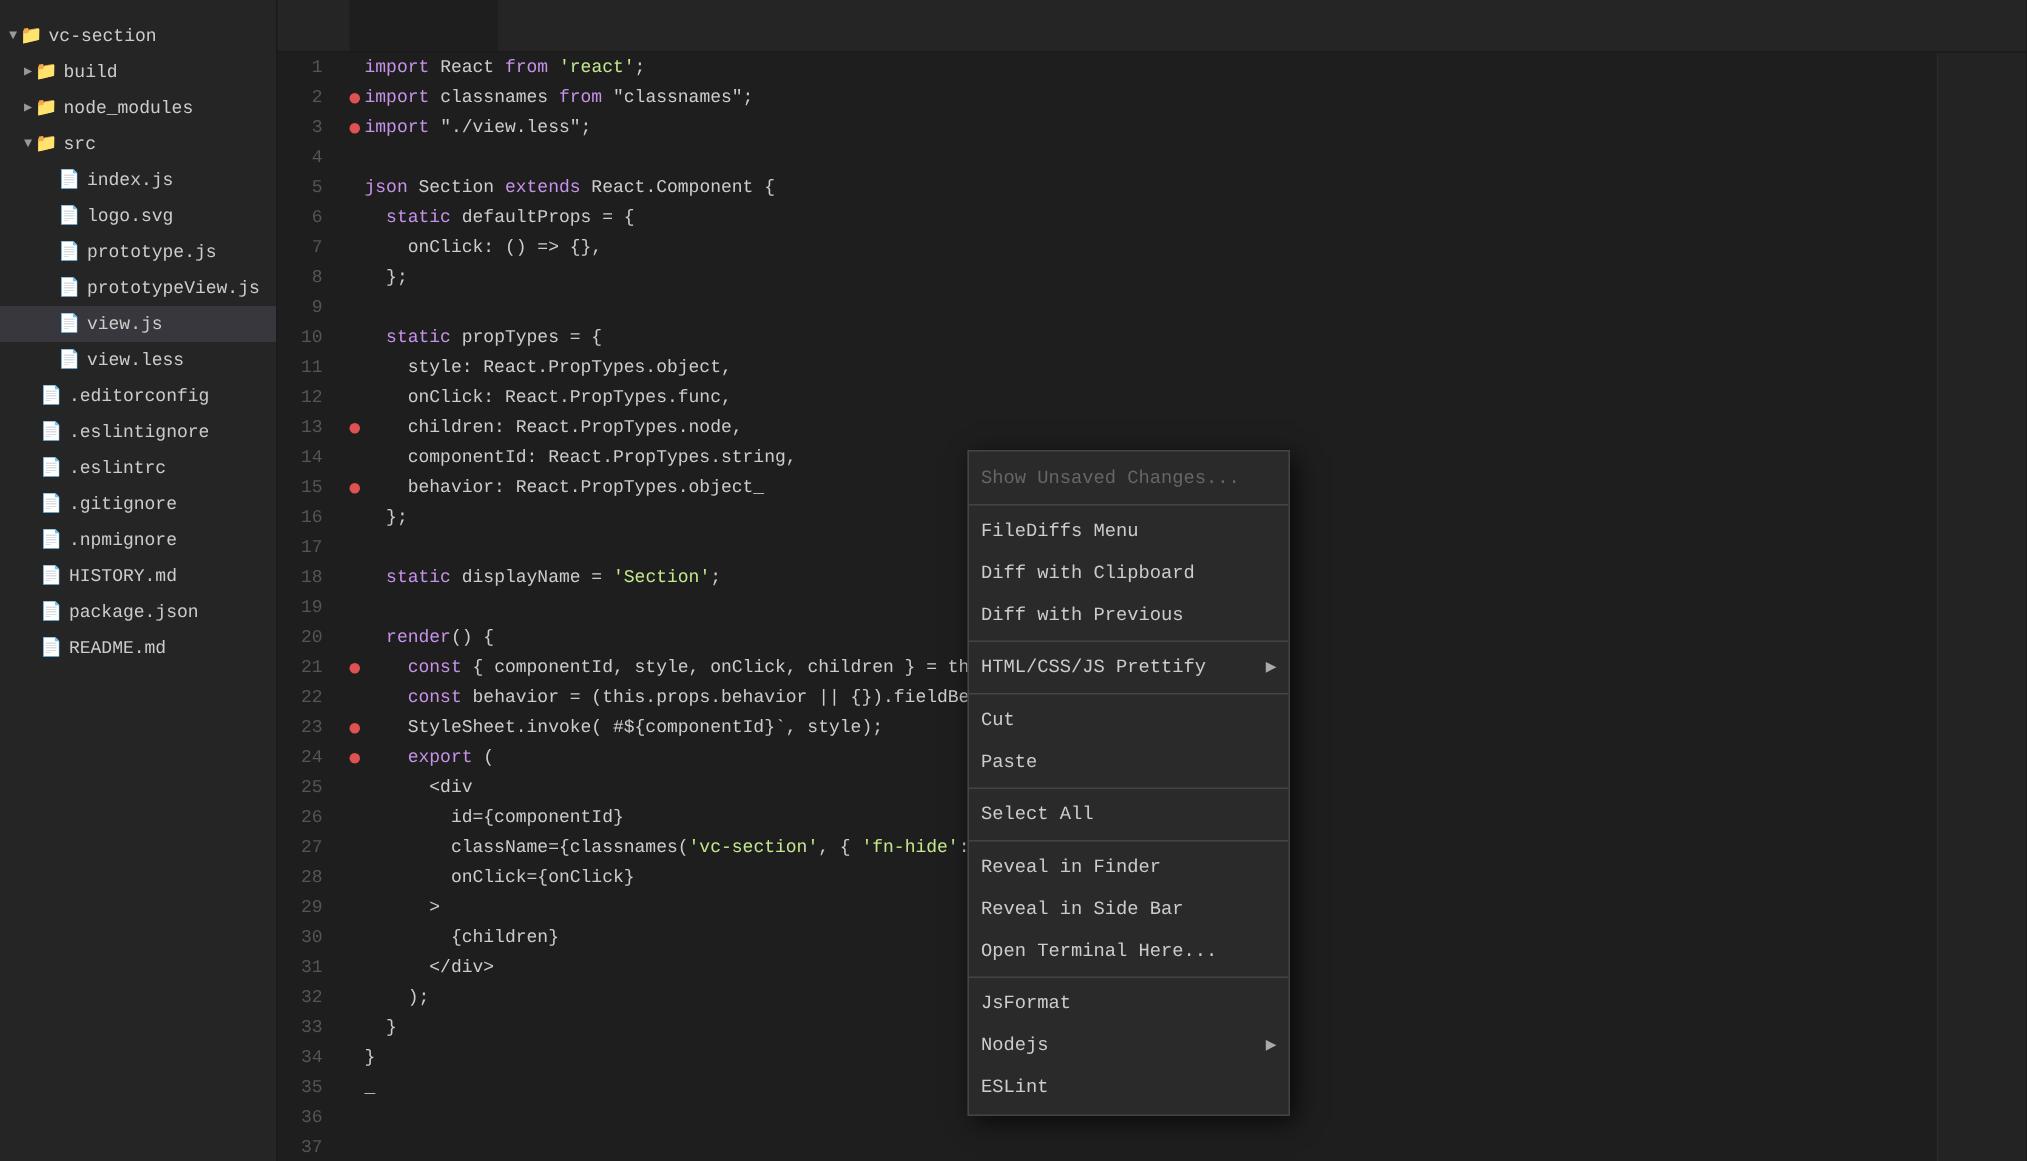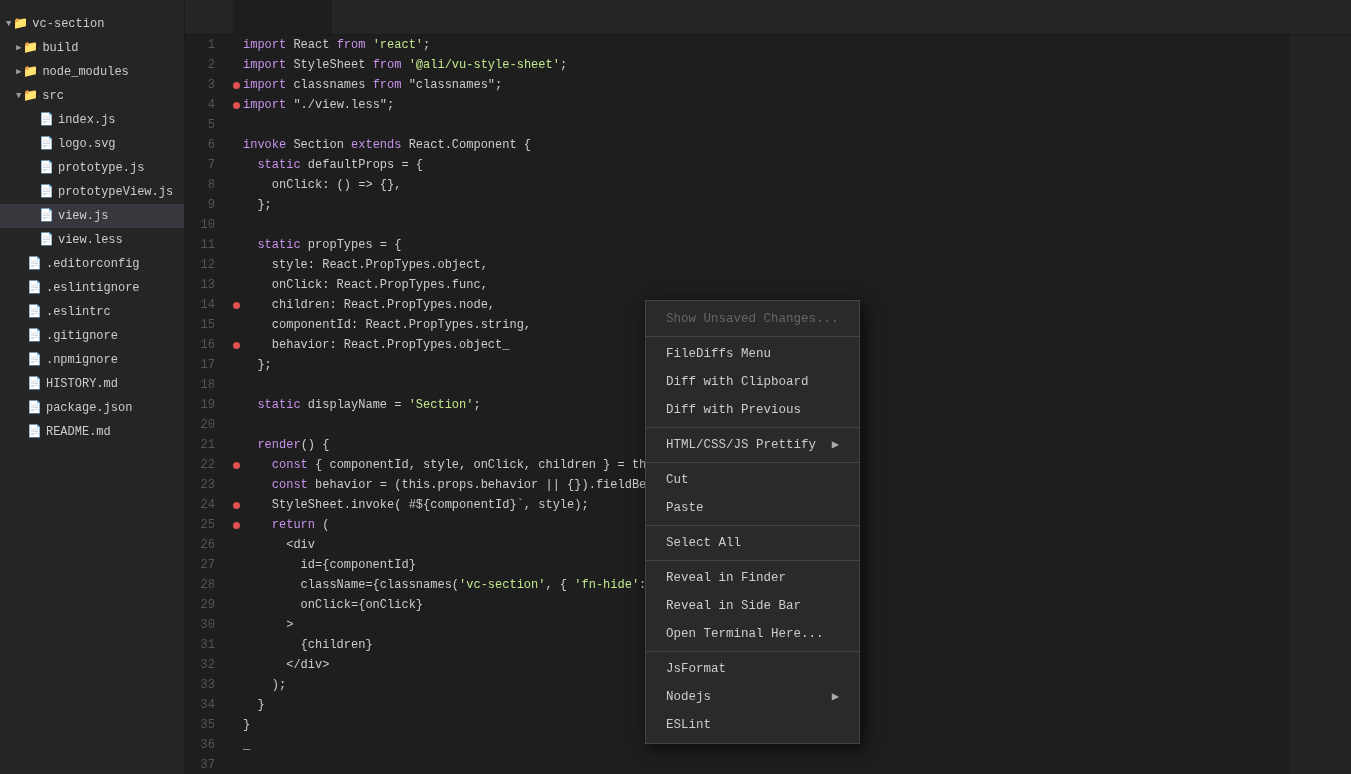--- a/index.html
+++ b/index.html
@@ -171,21 +171,21 @@
       top: 300px;
       left: 645px;
       width: 215px;
       background: #2a2a2a;
       border: 1px solid #444;
       box-shadow: 4px 4px 16px rgba(0,0,0,0.7);
       z-index: 100;
       padding: 4px 0;
     }
     .ctx-item {
-      padding: 5px 20px;
+      padding: 5px 8px;
       color: #ccc;
       cursor: pointer;
       display: flex;
       align-items: flex-end;
       justify-content: space-between;
       font-size: 12.5px;
       line-height: 18px;
     }
     .ctx-item.disabled { color: #666; cursor: default; }
     .ctx-divider {
@@ -340,44 +340,43 @@
         <span class="line-num">31</span>
         <span class="line-num">32</span>
         <span class="line-num">33</span>
         <span class="line-num">34</span>
         <span class="line-num">35</span>
         <span class="line-num">36</span>
         <span class="line-num">37</span>
       </div>
     <div id="code-area">
         <div class="code-line"><span class="no-dot"></span><span><span class="kw-import">import</span> React <span class="kw-import">from</span> <span class="str">'react'</span>;</span></div>
-        <div class="code-line"><span class="no-dot"></span><span><span class="kw-import">import</span> StyleSheet <span class="kw-import">from</span> <span class="str">'@ali/vu-style-sheet'</span>;</span></div>
         <div class="code-line"><span class="err-dot"></span><span><span class="kw-import">import</span> classnames <span class="kw-import">from</span> "classnames";</span></div>
         <div class="code-line"><span class="err-dot"></span><span><span class="kw-import">import</span> "./view.less";</span></div>
         <div class="code-line"><span class="no-dot"></span><span>&nbsp;</span></div>
-        <div class="code-line"><span class="no-dot"></span><span><span class="kw-import">invoke</span> Section <span class="kw-import">extends</span> React.Component {</span></div>
+        <div class="code-line"><span class="no-dot"></span><span><span class="kw-import">json</span> Section <span class="kw-import">extends</span> React.Component {</span></div>
         <div class="code-line"><span class="no-dot"></span><span>  <span class="kw-import">static</span> defaultProps = {</span></div>
         <div class="code-line"><span class="no-dot"></span><span>    onClick: () =&gt; {},</span></div>
         <div class="code-line"><span class="no-dot"></span><span>  };</span></div>
         <div class="code-line"><span class="no-dot"></span><span>&nbsp;</span></div>
         <div class="code-line"><span class="no-dot"></span><span>  <span class="kw-import">static</span> propTypes = {</span></div>
         <div class="code-line"><span class="no-dot"></span><span>    style: React.PropTypes.object,</span></div>
         <div class="code-line"><span class="no-dot"></span><span>    onClick: React.PropTypes.func,</span></div>
         <div class="code-line"><span class="err-dot"></span><span>    children: React.PropTypes.node,</span></div>
         <div class="code-line"><span class="no-dot"></span><span>    componentId: React.PropTypes.string,</span></div>
         <div class="code-line"><span class="err-dot"></span><span>    behavior: React.PropTypes.object_</span></div>
         <div class="code-line"><span class="no-dot"></span><span>  };</span></div>
         <div class="code-line"><span class="no-dot"></span><span>&nbsp;</span></div>
         <div class="code-line"><span class="no-dot"></span><span>  <span class="kw-import">static</span> displayName = <span class="str">'Section'</span>;</span></div>
         <div class="code-line"><span class="no-dot"></span><span>&nbsp;</span></div>
         <div class="code-line"><span class="no-dot"></span><span>  <span class="kw-import">render</span>() {</span></div>
         <div class="code-line"><span class="err-dot"></span><span>    <span class="kw-import">const</span> { componentId, style, onClick, children } = th</span></div>
         <div class="code-line"><span class="no-dot"></span><span>    <span class="kw-import">const</span> behavior = (this.props.behavior || {}).fieldBeha</span></div>
         <div class="code-line"><span class="err-dot"></span><span>    StyleSheet.invoke( #${componentId}`, style);</span></div>
-        <div class="code-line"><span class="err-dot"></span><span>    <span class="kw-import">return</span> (</span></div>
+        <div class="code-line"><span class="err-dot"></span><span>    <span class="kw-import">export</span> (</span></div>
         <div class="code-line"><span class="no-dot"></span><span>      &lt;div</span></div>
         <div class="code-line"><span class="no-dot"></span><span>        id={componentId}</span></div>
         <div class="code-line"><span class="no-dot"></span><span>        className={classnames(<span class="str">'vc-section'</span>, { <span class="str">'fn-hide'</span>: be</span></div>
         <div class="code-line"><span class="no-dot"></span><span>        onClick={onClick}</span></div>
         <div class="code-line"><span class="no-dot"></span><span>      &gt;</span></div>
         <div class="code-line"><span class="no-dot"></span><span>        {children}</span></div>
         <div class="code-line"><span class="no-dot"></span><span>      &lt;/div&gt;</span></div>
         <div class="code-line"><span class="no-dot"></span><span>    );</span></div>
         <div class="code-line"><span class="no-dot"></span><span>  }</span></div>
         <div class="code-line"><span class="no-dot"></span><span>}</span></div>

